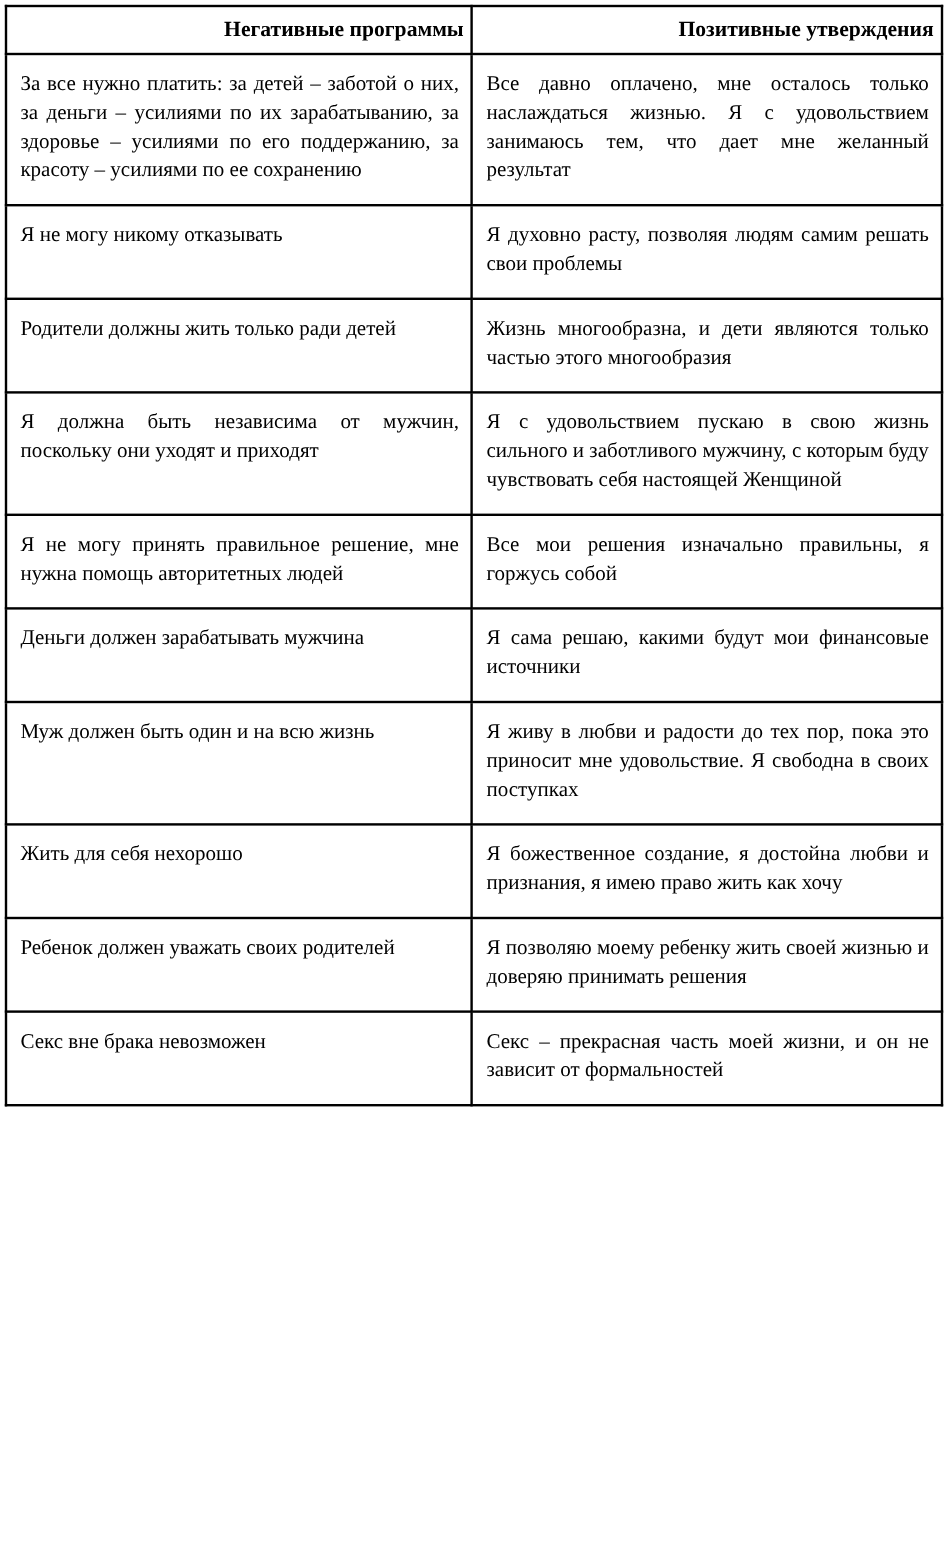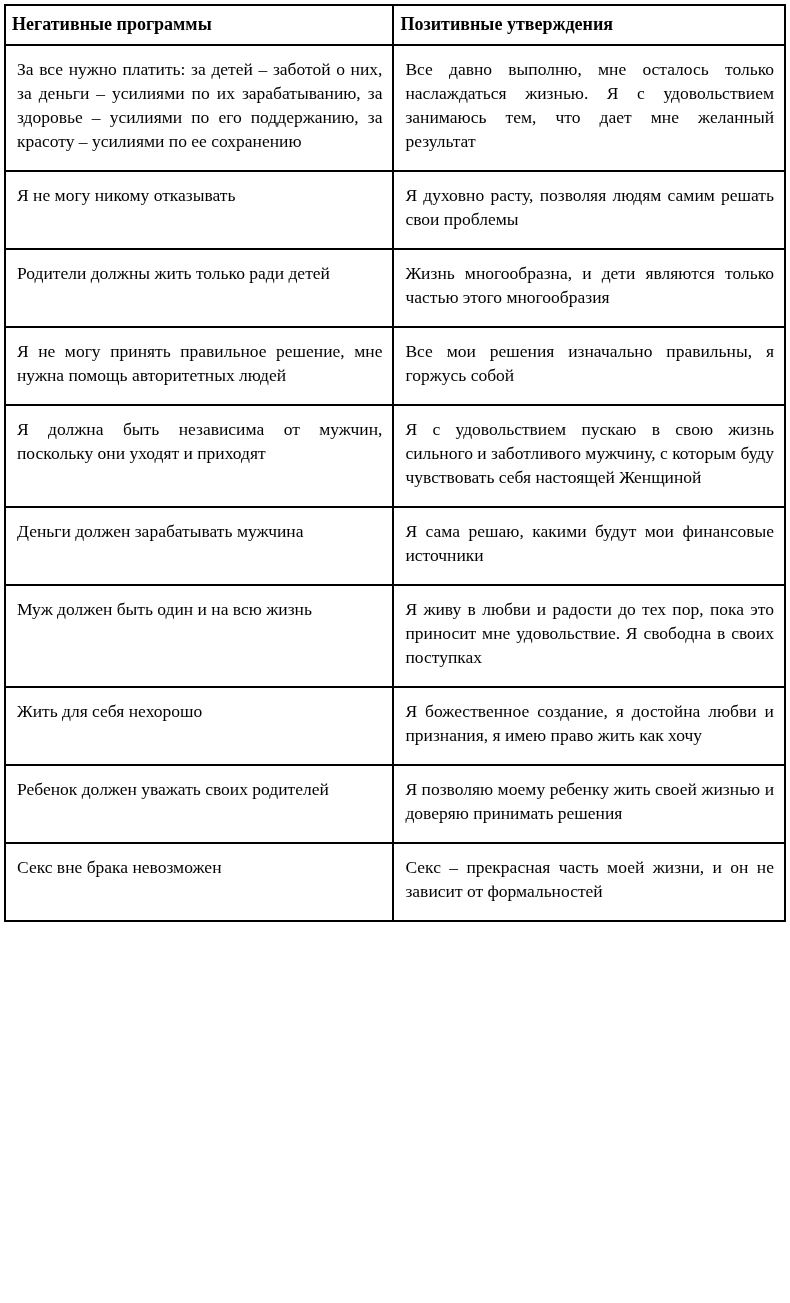--- a/index.html
+++ b/index.html
@@ -23,21 +23,21 @@
   }
   table.affirm th,
   table.affirm td {
     border: 2px solid #000000;
     vertical-align: top;
     box-sizing: border-box;
   }
   table.affirm th {
     font-size: 18px;
     font-weight: bold;
-    text-align: left;
+    text-align: right;
     padding: 8px 6px;
     line-height: 1.2;
   }
   table.affirm td {
     font-size: 17.5px;
     line-height: 24px;
     padding: 11px 10px 17px 11px;
     text-align: justify;
     hyphens: auto;
     border-radius: 8px;
@@ -57,37 +57,37 @@
     </colgroup>
     <thead>
       <tr>
         <th>Негативные программы</th>
         <th>Позитивные утверждения</th>
       </tr>
     </thead>
     <tbody id="table-body">
         <tr>
           <td>За все нужно платить: за детей – заботой о них, за деньги – усилиями по их зарабатыванию, за здоровье – усилиями по его поддержанию, за красоту – усилиями по ее сохранению</td>
-          <td>Все давно выполню, мне осталось только наслаждаться жизнью. Я с удовольствием занимаюсь тем, что дает мне желанный результат</td>
+          <td>Все давно оплачено, мне осталось только наслаждаться жизнью. Я с удовольствием занимаюсь тем, что дает мне желанный результат</td>
         </tr>
         <tr>
           <td>Я не могу никому отказывать</td>
           <td>Я духовно расту, позволяя людям самим решать свои проблемы</td>
         </tr>
         <tr>
           <td>Родители должны жить только ради детей</td>
           <td>Жизнь многообразна, и дети являются только частью этого многообразия</td>
         </tr>
         <tr>
+          <td>Я должна быть независима от мужчин, поскольку они уходят и приходят</td>
+          <td>Я с удовольствием пускаю в свою жизнь сильного и заботливого мужчину, с которым буду чувствовать себя настоящей Женщиной</td>
+        </tr>
+        <tr>
           <td>Я не могу принять правильное решение, мне нужна помощь авторитетных людей</td>
           <td>Все мои решения изначально правильны, я горжусь собой</td>
-        </tr>
-        <tr>
-          <td>Я должна быть независима от мужчин, поскольку они уходят и приходят</td>
-          <td>Я с удовольствием пускаю в свою жизнь сильного и заботливого мужчину, с которым буду чувствовать себя настоящей Женщиной</td>
         </tr>
         <tr>
           <td>Деньги должен зарабатывать мужчина</td>
           <td>Я сама решаю, какими будут мои финансовые источники</td>
         </tr>
         <tr>
           <td>Муж должен быть один и на всю жизнь</td>
           <td>Я живу в любви и радости до тех пор, пока это приносит мне удовольствие. Я свободна в своих поступках</td>
         </tr>
         <tr>

